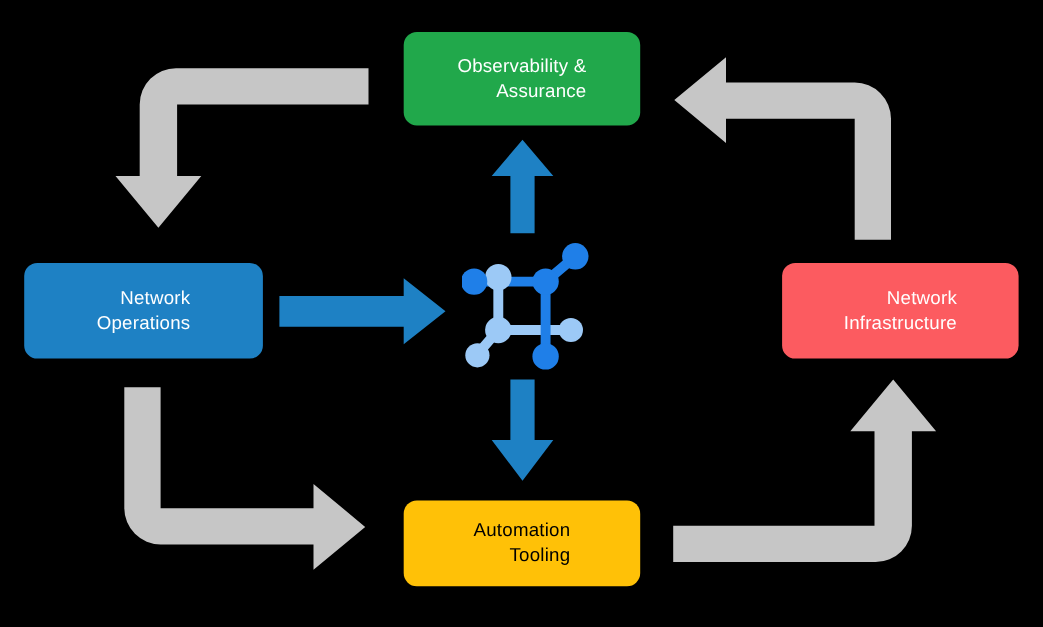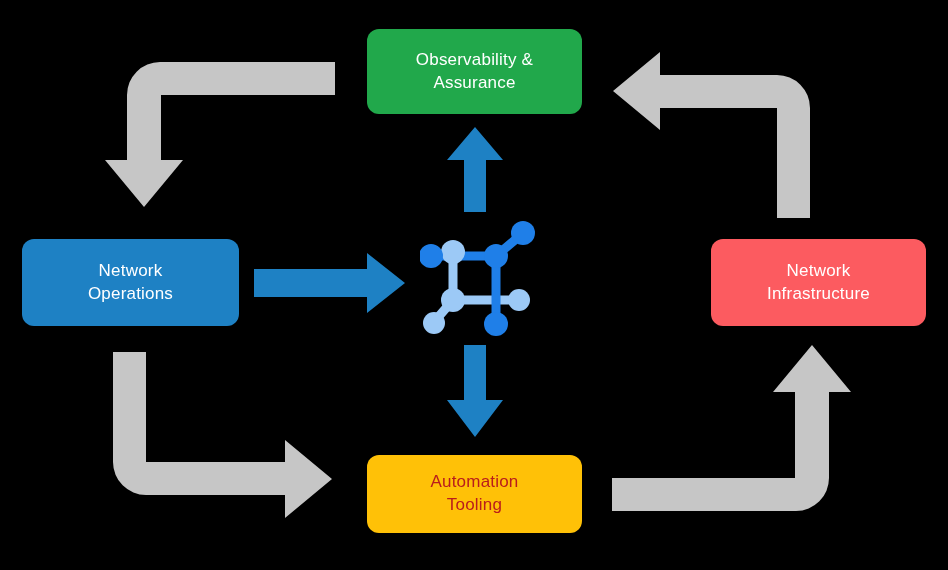--- a/index.html
+++ b/index.html
@@ -24,21 +24,21 @@
     left: 0;
     top: 0;
     width: 948px;
     height: 570px;
   }
   .node-box {
     position: absolute;
     display: flex;
     align-items: center;
     justify-content: center;
-    text-align: center;
+    text-align: right;
     border-radius: 12px;
     color: #ffffff;
     font-size: 17px;
     line-height: 1.35;
     font-weight: 400;
     letter-spacing: 0.2px;
     box-sizing: border-box;
     padding: 6px 10px;
     z-index: 3;
   }
@@ -216,18 +216,18 @@
   <div class="node-box" id="node-network-operations" style="background: rgb(30, 129, 196); color: rgb(255, 255, 255);">
     <span class="node-label">Network
 Operations</span>
   </div>
 
   <div class="node-box" id="node-network-infrastructure" style="background: rgb(252, 91, 96); color: rgb(255, 255, 255);">
     <span class="node-label">Network
 Infrastructure</span>
   </div>
 
-  <div class="node-box" id="node-automation-tooling" style="background: rgb(255, 193, 7); color: #b91c1c;">
+  <div class="node-box" id="node-automation-tooling" style="background: rgb(255, 193, 7); color: #000000;">
     <span class="node-label">Automation
 Tooling</span>
   </div>
 
 </div>
 
 </body></html>

